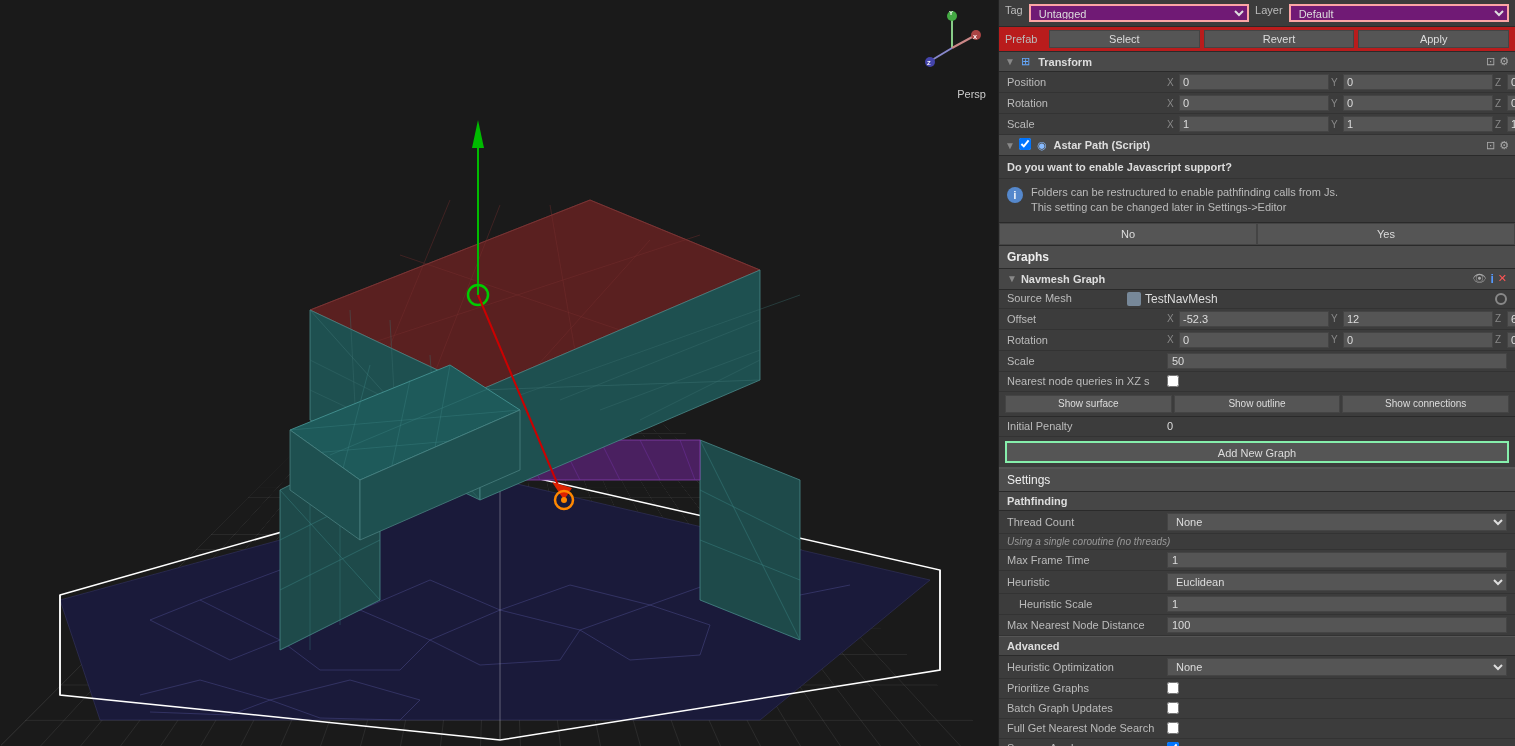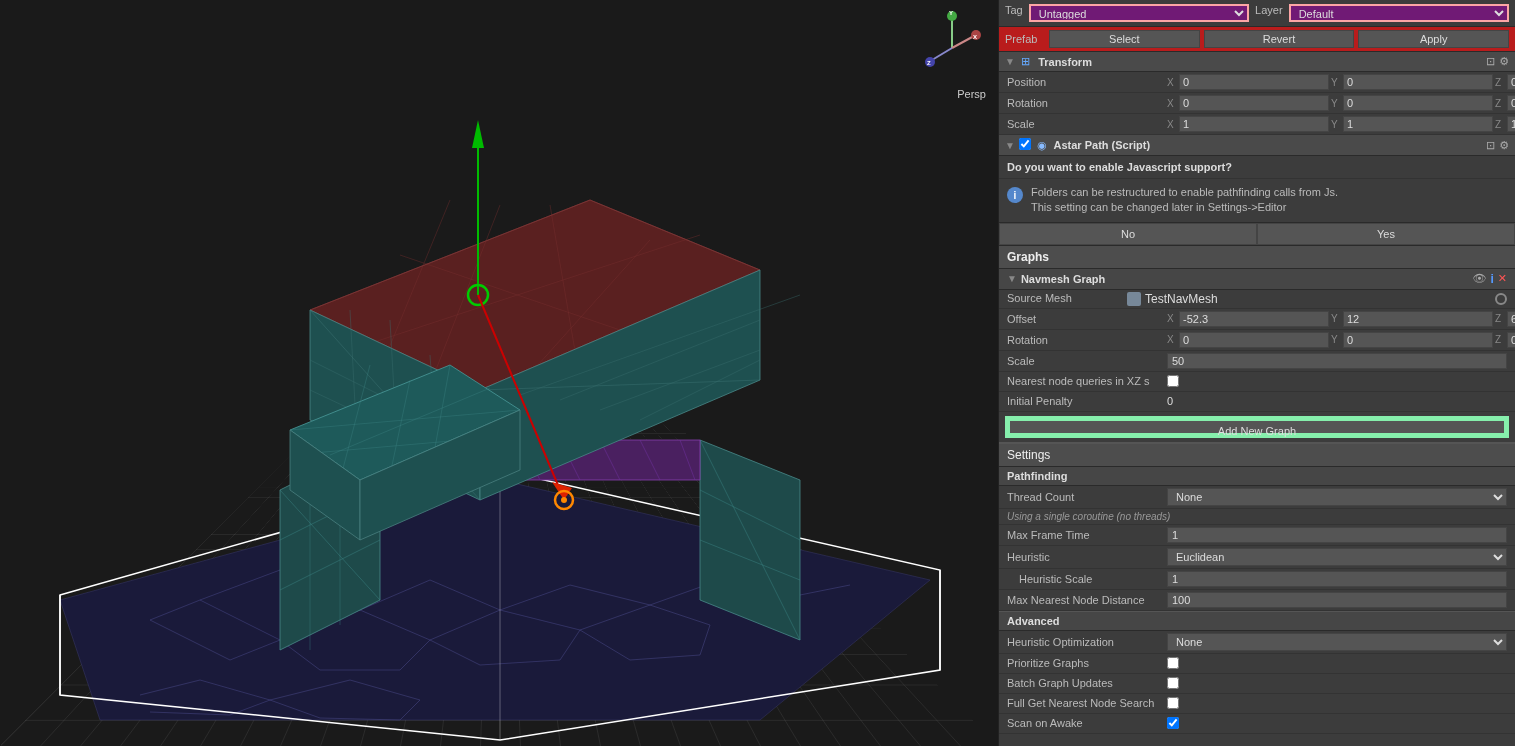--- a/index.html
+++ b/index.html
@@ -394,21 +394,21 @@
       background: #5599ff;
     }
 
     
     .add-graph-btn {
       display: block;
       width: calc(100% - 12px);
       margin: 4px 6px;
       height: 22px;
       background: #555;
-      border: 5px solid #86efac;
+      border: 2px solid #86efac;
       color: #ddd;
       font-size: 11px;
       cursor: pointer;
       text-align: center;
       line-height: 20px;
     }
   </style>
 </head>
 <body>
 
@@ -739,20 +739,25 @@
   <div class="prop-row">
     <span class="prop-label">Scale</span>
     <input class="single-input" type="text" value="50" style="">
   </div>
 
   <div class="prop-row">
     <span class="prop-label">Nearest node queries in XZ s</span>
     <input type="checkbox" class="cb" style="">
   </div>
 
+  <div class="show-btns-row">
+    <button class="show-btn">Show surface</button>
+    <button class="show-btn">Show outline</button>
+    <button class="show-btn">Show connections</button>
+  </div>
 
   <div class="prop-row">
     <span class="prop-label">Initial Penalty</span>
     <span class="value-text">0</span>
   </div>
 
   <button class="add-graph-btn">Add New Graph</button>
 
   <div class="settings-title-bar">Settings</div>
 

